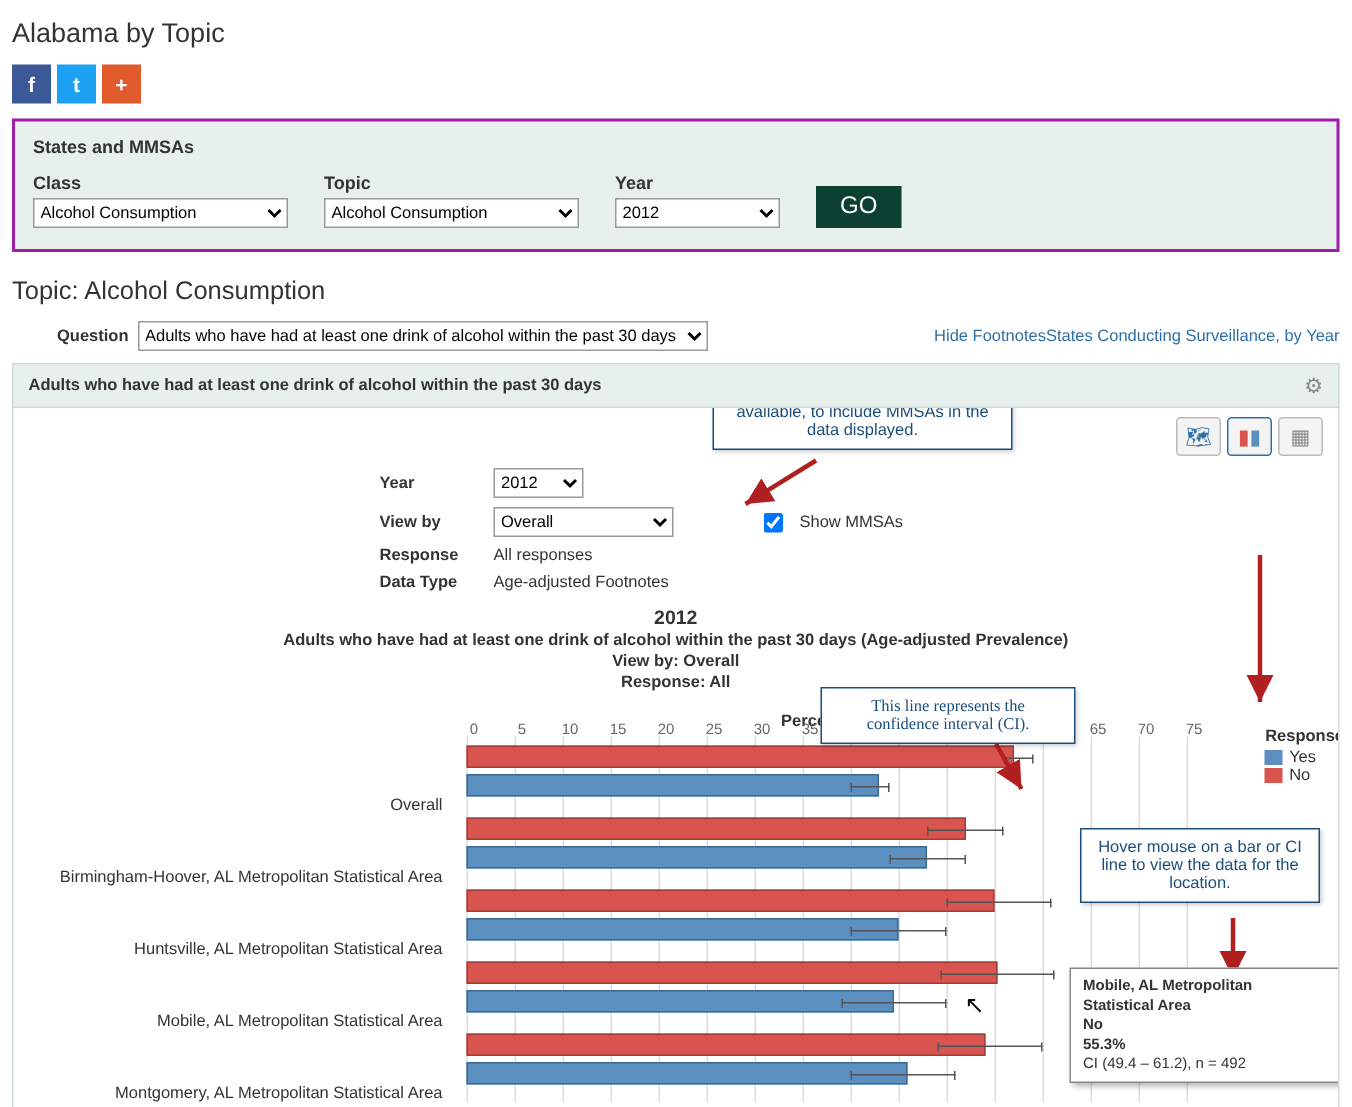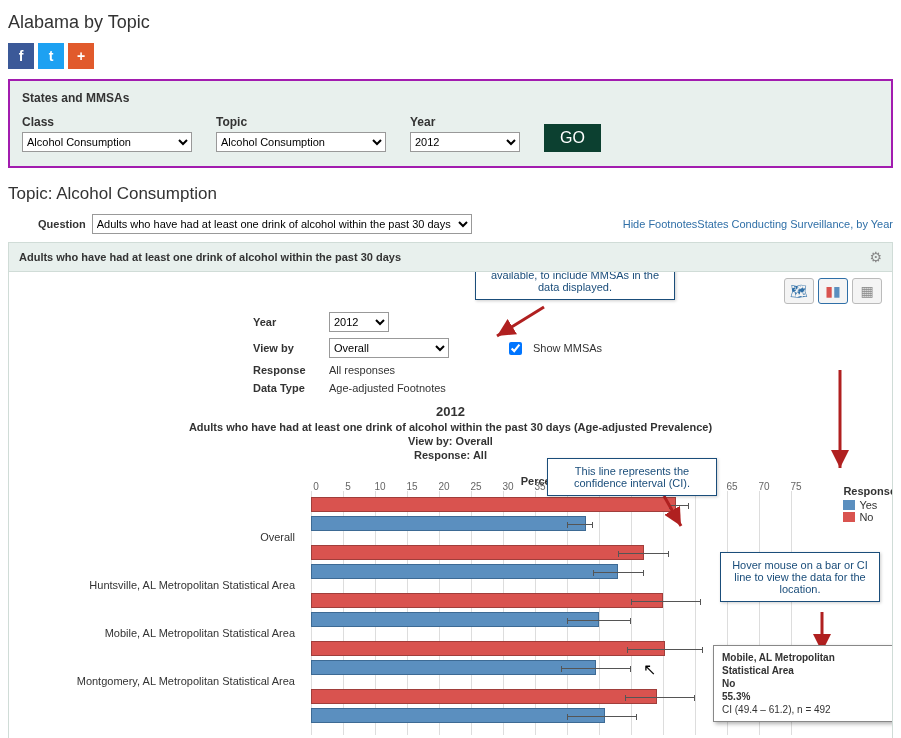--- a/index.html
+++ b/index.html
@@ -162,21 +162,21 @@
     </div>
   </div>
 
   <div class="chart-header">
     <div class="yr">2012</div>
     <div class="subtitle">Adults who have had at least one drink of alcohol within the past 30 days (Age-adjusted Prevalence)</div>
     <div class="subtitle">View by: Overall</div>
     <div class="subtitle">Response: All</div>
   </div>
 
-  <div class="callout" style="left:538px; top:186px; width:170px;">This line represents the confidence interval (CI).</div>
+  <div class="callout" style="left:538px; top:186px; width:170px;font-family:Liberation Serif, serif;">This line represents the confidence interval (CI).</div>
   <svg class="arrow" style="left:650px; top:222px;" width="30" height="40">
       <defs>
         <marker id="ah3" markerWidth="8" markerHeight="8" refX="6" refY="3" orient="auto">
           <path d="M0,0 L6,3 L0,6 Z" fill="#b02020"></path>
         </marker>
       </defs>
       <path d="M5,2 L22,32" stroke="#b02020" stroke-width="3" fill="none" marker-end="url(#ah3)"></path>
     </svg>
 
   <div class="callout" style="right:12px; top:280px; width:160px;">Hover mouse on a bar or CI line to view the data for the location.</div>
@@ -185,20 +185,21 @@
         <marker id="ah4" markerWidth="8" markerHeight="8" refX="6" refY="3" orient="auto">
           <path d="M0,0 L6,3 L0,6 Z" fill="#b02020"></path>
         </marker>
       </defs>
       <path d="M10,2 L10,42" stroke="#b02020" stroke-width="3" fill="none" marker-end="url(#ah4)"></path>
     </svg>
 
   <div class="chart-area">
     <div class="y-label-col" id="ylabels">
         <div class="y-label">Overall</div>
+        <div class="y-label">Birmingham-Hoover, AL Metropolitan Statistical Area</div>
         <div class="y-label">Huntsville, AL Metropolitan Statistical Area</div>
         <div class="y-label">Mobile, AL Metropolitan Statistical Area</div>
         <div class="y-label">Montgomery, AL Metropolitan Statistical Area</div>
       </div>
     <div class="plot">
       <div class="xaxis-title">Percent (%)</div>
       <div class="grid" id="grid">
           <div class="gridline" style="left: 0px;">
             <span>0</span>
           </div>

